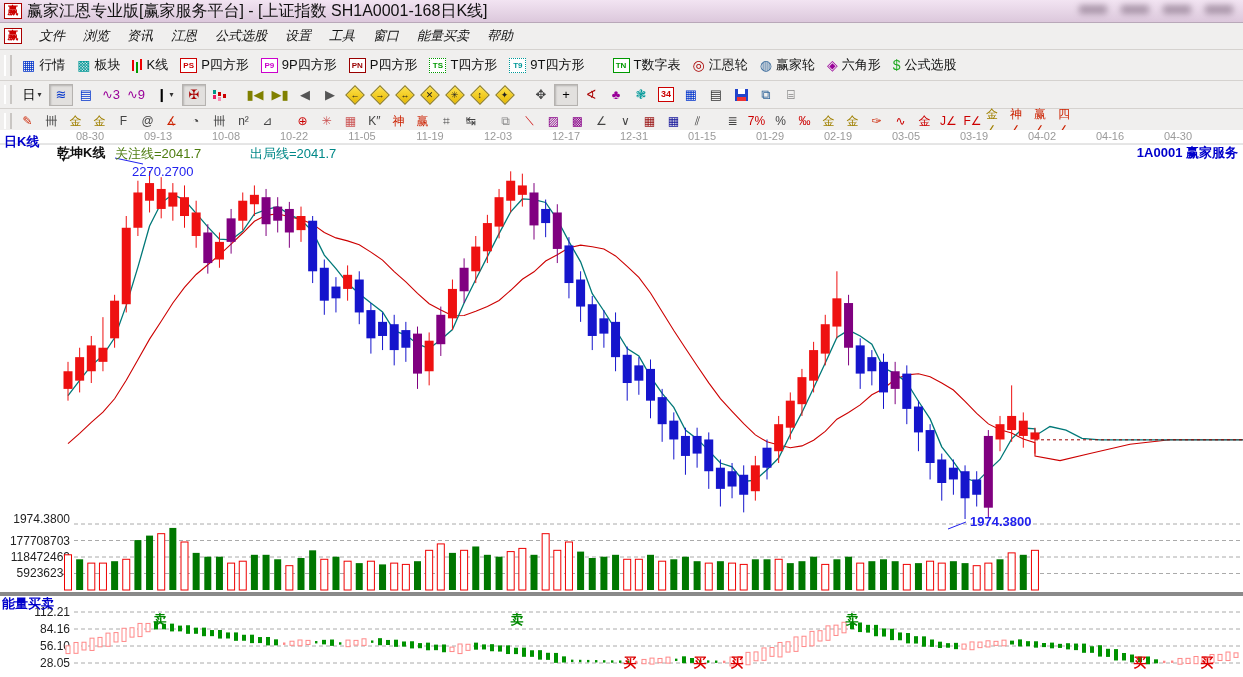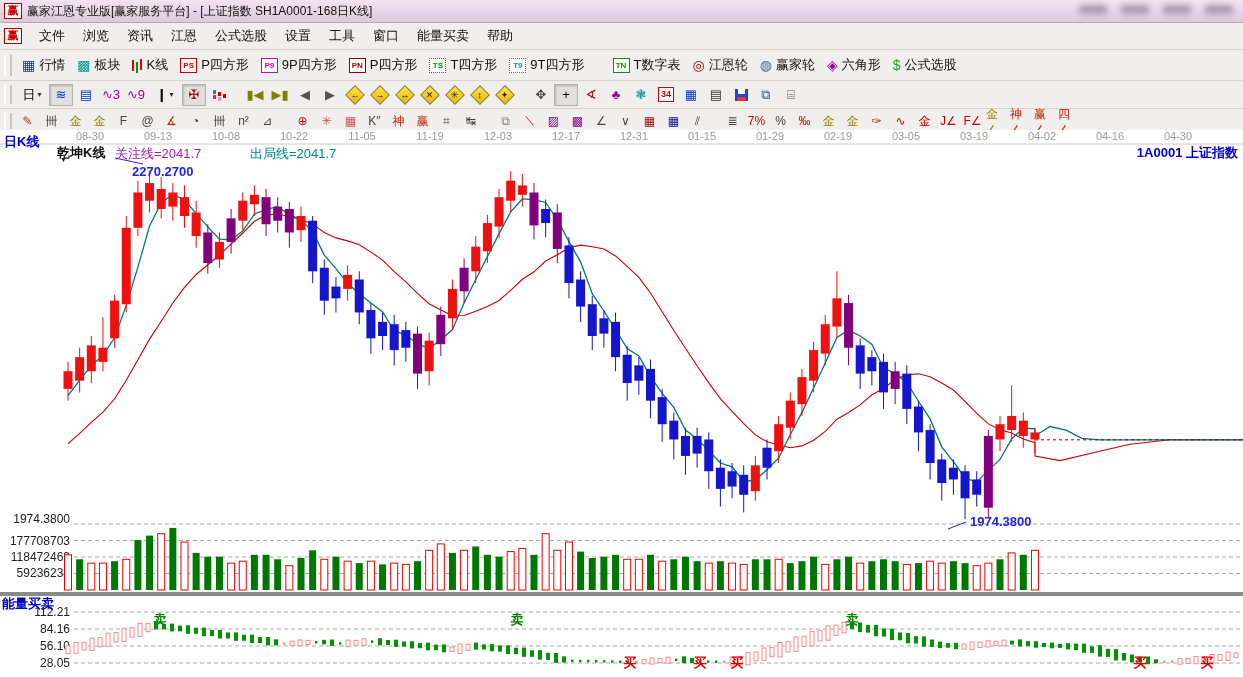--- a/index.html
+++ b/index.html
@@ -4,27 +4,27 @@
 <style>
   html,body{margin:0;padding:0;}
   body{width:1243px;height:677px;overflow:hidden;position:relative;
        font-family:"Liberation Sans","DejaVu Sans",sans-serif;background:#fff;
        -webkit-font-smoothing:antialiased;}
   
   .titlebar{height:22px;background:linear-gradient(#f2e4f2,#dcc8dc);display:flex;align-items:center;
             padding:0 4px;border-bottom:1px solid #b9a8b9;position:relative;}
   .logo{width:16px;height:14px;background:#fff;border:1px solid #a00;color:#c00;font-weight:bold;
         font-size:11px;line-height:13px;text-align:center;margin-right:5px;}
-  .titletext{font-size:12px;color:#111;}
+  .titletext{font-size:16px;color:#111;}
   .winctrls{position:absolute;right:10px;top:5px;display:flex;gap:14px;}
   .winctrl{width:28px;height:9px;background:#776277;border-radius:2px;filter:blur(3px);opacity:.55;}
   
   .menubar{height:26px;background:#f0efee;display:flex;align-items:center;border-bottom:1px solid #d5d2cf;padding-left:4px;}
   .menubar .logo{margin-right:8px;}
-  .menuitem{font-size:13px;color:#111;padding:14px 9px;cursor:default;}
+  .menuitem{font-size:13px;color:#111;padding:14px 9px;cursor:default;font-style:italic;}
   
   .tb{background:#f0efee;display:flex;align-items:center;border-bottom:1px solid #d5d2cf;padding-left:2px;}
   .tb1{height:30px;}
   .tb2{height:27px;}
   .tb3{height:24px;}
   .grip{width:4px;height:70%;border-left:2px solid #fff;border-right:2px solid #c9c6c3;margin:0 4px 0 2px;}
   .sep{width:1px;height:70%;background:#c9c6c3;border-right:1px solid #fff;margin:0 4px;}
   .tbbtn{display:flex;align-items:center;gap:4px;padding:2px 5px;border:1px solid transparent;cursor:default;}
   .tbbtn .lbl{font-size:13px;color:#111;white-space:nowrap;}
   .g16{font-size:14px;line-height:16px;}
@@ -836,19 +836,19 @@
       <text x="630" y="537" text-anchor="middle" font-size="13" font-weight="bold" fill="#dd0000">买</text>
       <text x="700" y="537" text-anchor="middle" font-size="13" font-weight="bold" fill="#dd0000">买</text>
       <text x="737" y="537" text-anchor="middle" font-size="13" font-weight="bold" fill="#dd0000">买</text>
       <text x="1140" y="537" text-anchor="middle" font-size="13" font-weight="bold" fill="#dd0000">买</text>
       <text x="1207" y="537" text-anchor="middle" font-size="13" font-weight="bold" fill="#dd0000">买</text>
     </svg>
 
   <div class="ov" style="left:4px;top:3px;color:#0000cc;font-weight:bold;">日K线</div>
   <div class="ov" style="left:57px;top:14px;color:#111;font-weight:bold;">乾坤K线</div>
   <div class="ov" style="left:60px;top:26px;font-size:7px;color:#111;">▼</div>
-  <div class="ov" style="left:115px;top:15px;color:#a21caf;">关注线=2041.7</div>
+  <div class="ov" style="left:115px;top:15px;color:#4d7c0f;">关注线=2041.7</div>
   <div class="ov" style="left:250px;top:15px;color:#008888;">出局线=2041.7</div>
-  <div class="ov" style="right:5px;top:14px;color:#0000cc;font-weight:bold;">1A0001  上证指数</div>
-  <div class="ov" style="left:132px;top:34px;color:#2222ee;font-weight:bold;">2270.2700</div>
+  <div class="ov" style="right:5px;top:14px;color:#0000cc;font-weight:bold;">1A0001  赢家服务</div>
+  <div class="ov" style="left:132px;top:34px;color:#2222ee;font-weight:normal;">2270.2700</div>
   <div class="ov" style="left:970px;top:384px;color:#2222ee;font-weight:bold;">1974.3800</div>
   <div class="ov" style="left:2px;top:465px;color:#0000cc;font-weight:bold;">能量买卖</div>
 </div>
 
 </body></html>

